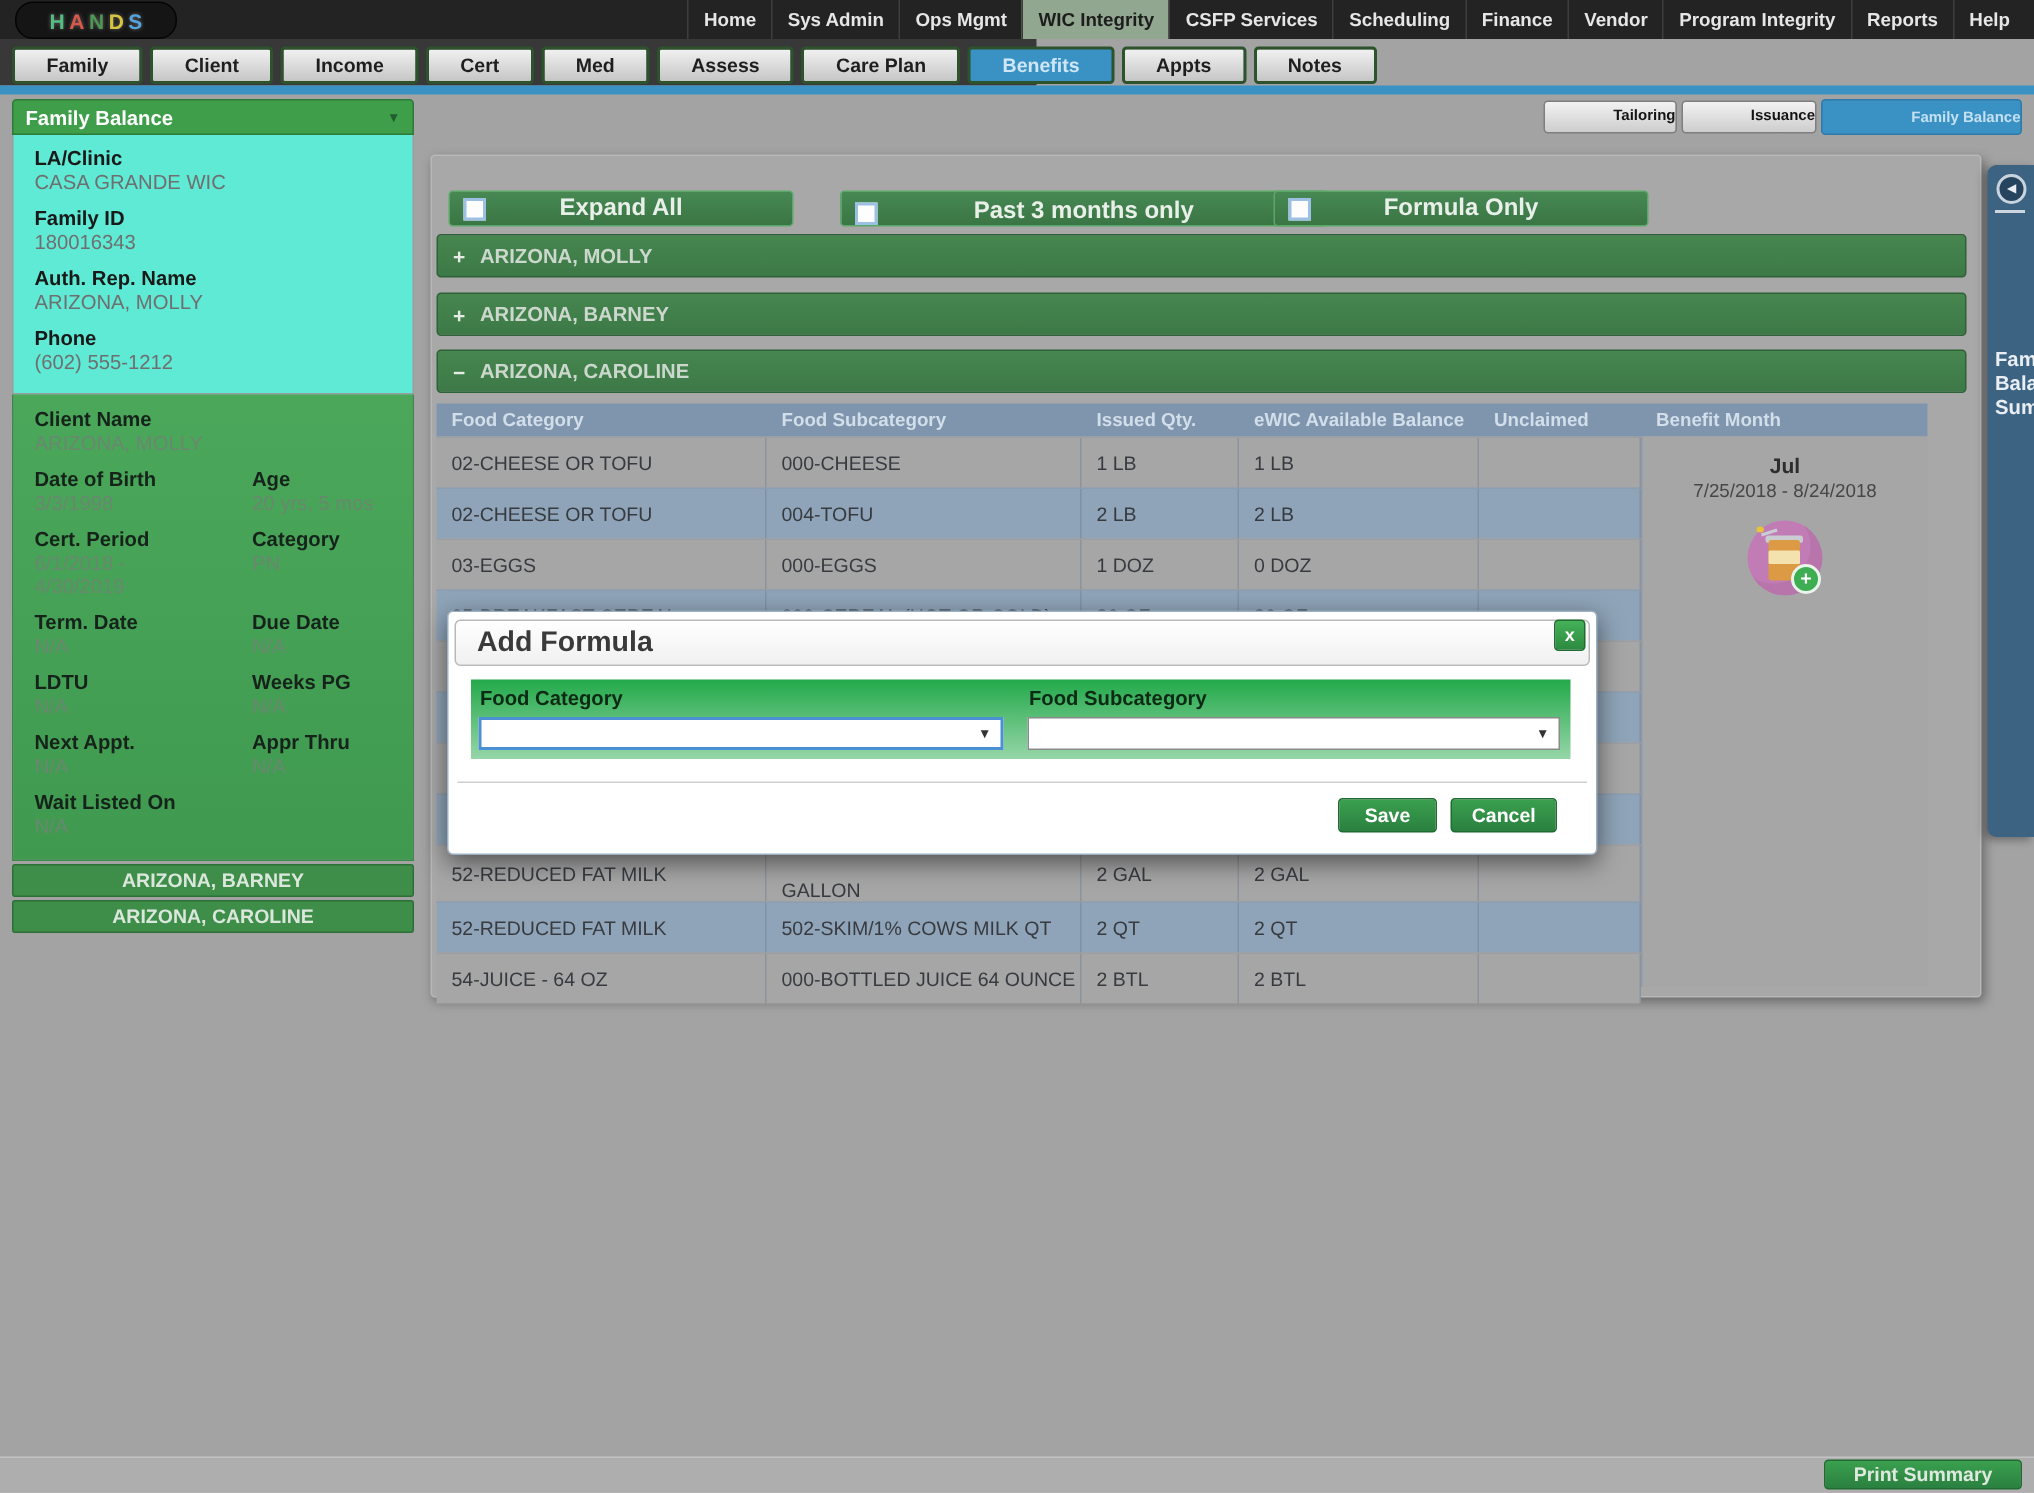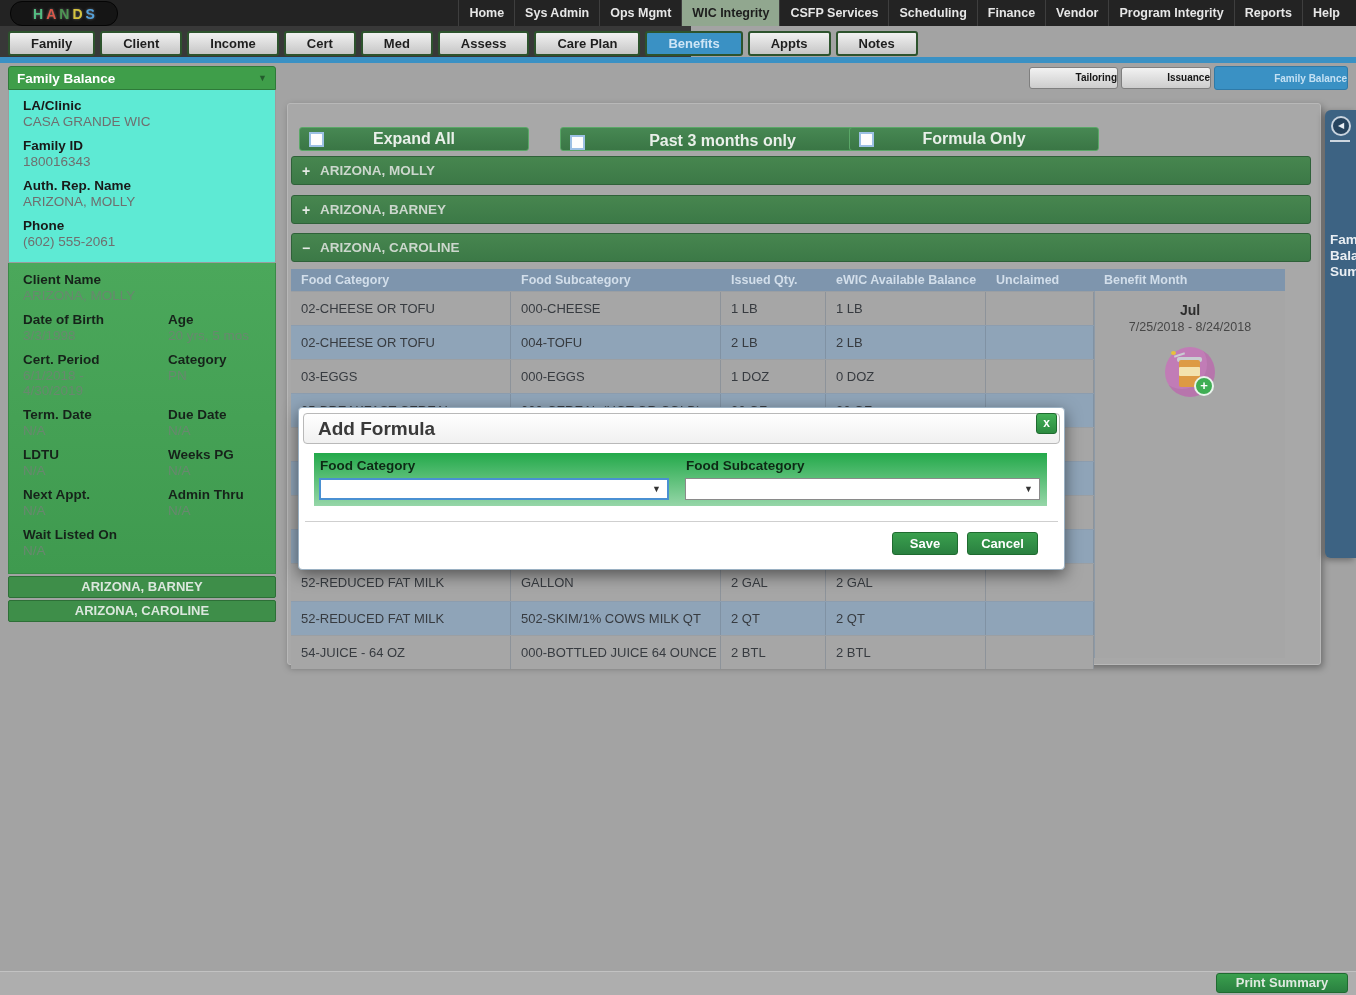--- a/index.html
+++ b/index.html
@@ -72,21 +72,21 @@
 
   
   .table{position:absolute;left:291px;top:269px;width:994px;}
   .thead{display:flex;height:22px;background:#7e95ad;}
   .th{box-sizing:border-box;font-size:12.5px;font-weight:bold;color:#d2deea;line-height:22px;padding-left:10px;
       white-space:nowrap;overflow:hidden;}
   .row{display:flex;width:803px;border-top:1px solid rgba(135,146,158,.35);}
   .row.gray{background:#a6a6a6;} .row.blue{background:#8fa4b8;}
   .cell{box-sizing:border-box;padding-left:10px;font-size:13px;color:#373b40;display:flex;align-items:center;
         border-right:1px solid rgba(110,125,140,.45);white-space:nowrap;overflow:hidden;}
-  .row.tall .cell.bottom{align-items:flex-end;padding-bottom:11px;}
+  .row.tall .cell.bottom{align-items:flex-end;padding-bottom:0;}
   .benefit{position:absolute;left:803px;top:22px;width:191px;height:367px;background:#a6a6a6;box-sizing:border-box;
            border-left:1px solid #8d9aa7;text-align:center;}
   .b-month{font-weight:bold;font-size:14px;color:#2d2d2d;margin-top:11px;}
   .b-range{font-size:12.5px;color:#474747;margin-top:2px;}
   .b-icon{width:50px;height:50px;border-radius:50%;background:#c17cb6;margin:13px auto 0;position:relative;cursor:pointer;
           box-shadow:inset -8px -8px 0 rgba(0,0,0,.05);}
   .can{position:absolute;left:14px;top:13px;width:21px;height:27px;background:#dd9a44;border-radius:2px;}
   .can-lid{position:absolute;left:12px;top:10px;width:25px;height:5px;background:#c9cdd2;border-radius:2px;}
   .can-band{position:absolute;left:14px;top:20px;width:21px;height:9px;background:#f3e2ae;border-radius:1px;}
   .spoon{position:absolute;left:9px;top:7px;width:11px;height:2px;background:#c9cdd2;transform:rotate(-18deg);}
@@ -189,21 +189,21 @@
         <div class="f">
           <div class="flabel">Family ID</div>
           <div class="fvalue">180016343</div>
         </div>
         <div class="f">
           <div class="flabel">Auth. Rep. Name</div>
           <div class="fvalue">ARIZONA, MOLLY</div>
         </div>
         <div class="f">
           <div class="flabel">Phone</div>
-          <div class="fvalue">(602) 555-2061</div>
+          <div class="fvalue">(602) 555-1212</div>
         </div>
       </div>
     <div class="sb-client">
       <div class="f">
         <div class="flabel">Client Name</div>
         <div class="fvalue">ARIZONA, MOLLY</div>
       </div>
       <div class="pair-grid" id="client-pairs">
           <div class="f">
             <div class="flabel">Date of Birth</div>
@@ -235,21 +235,21 @@
           </div>
           <div class="f">
             <div class="flabel">Weeks PG</div>
             <div class="fvalue" style="width: 120px;">N/A</div>
           </div>
           <div class="f">
             <div class="flabel">Next Appt.</div>
             <div class="fvalue" style="width: 120px;">N/A</div>
           </div>
           <div class="f">
-            <div class="flabel">Admin Thru</div>
+            <div class="flabel">Appr Thru</div>
             <div class="fvalue" style="width: 120px;">N/A</div>
           </div>
         </div>
       <div class="f">
         <div class="flabel">Wait Listed On</div>
         <div class="fvalue">N/A</div>
       </div>
     </div>
     <div id="member-buttons">
         <div class="member-btn">ARIZONA, BARNEY</div>

